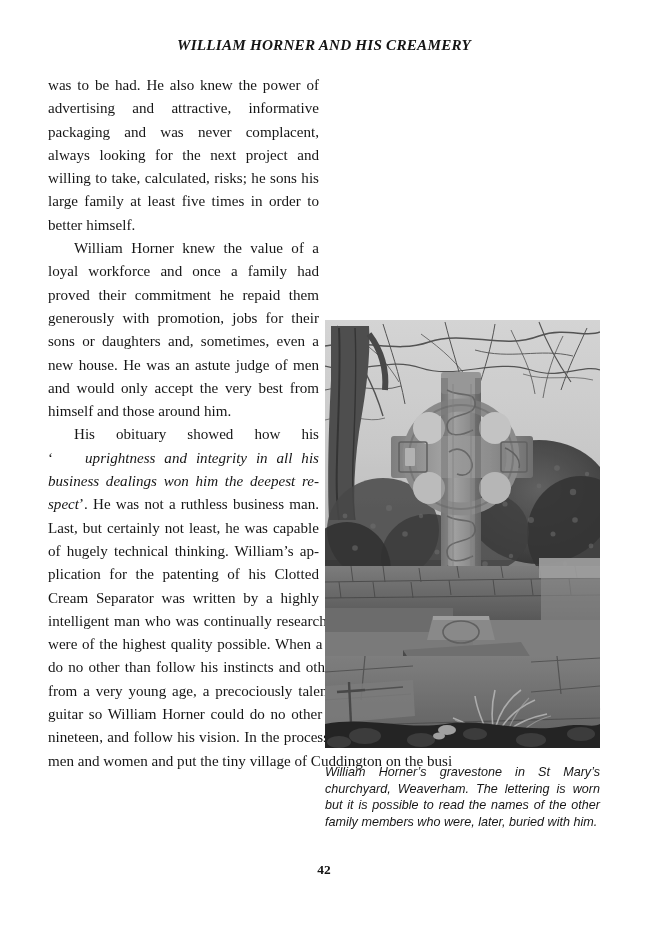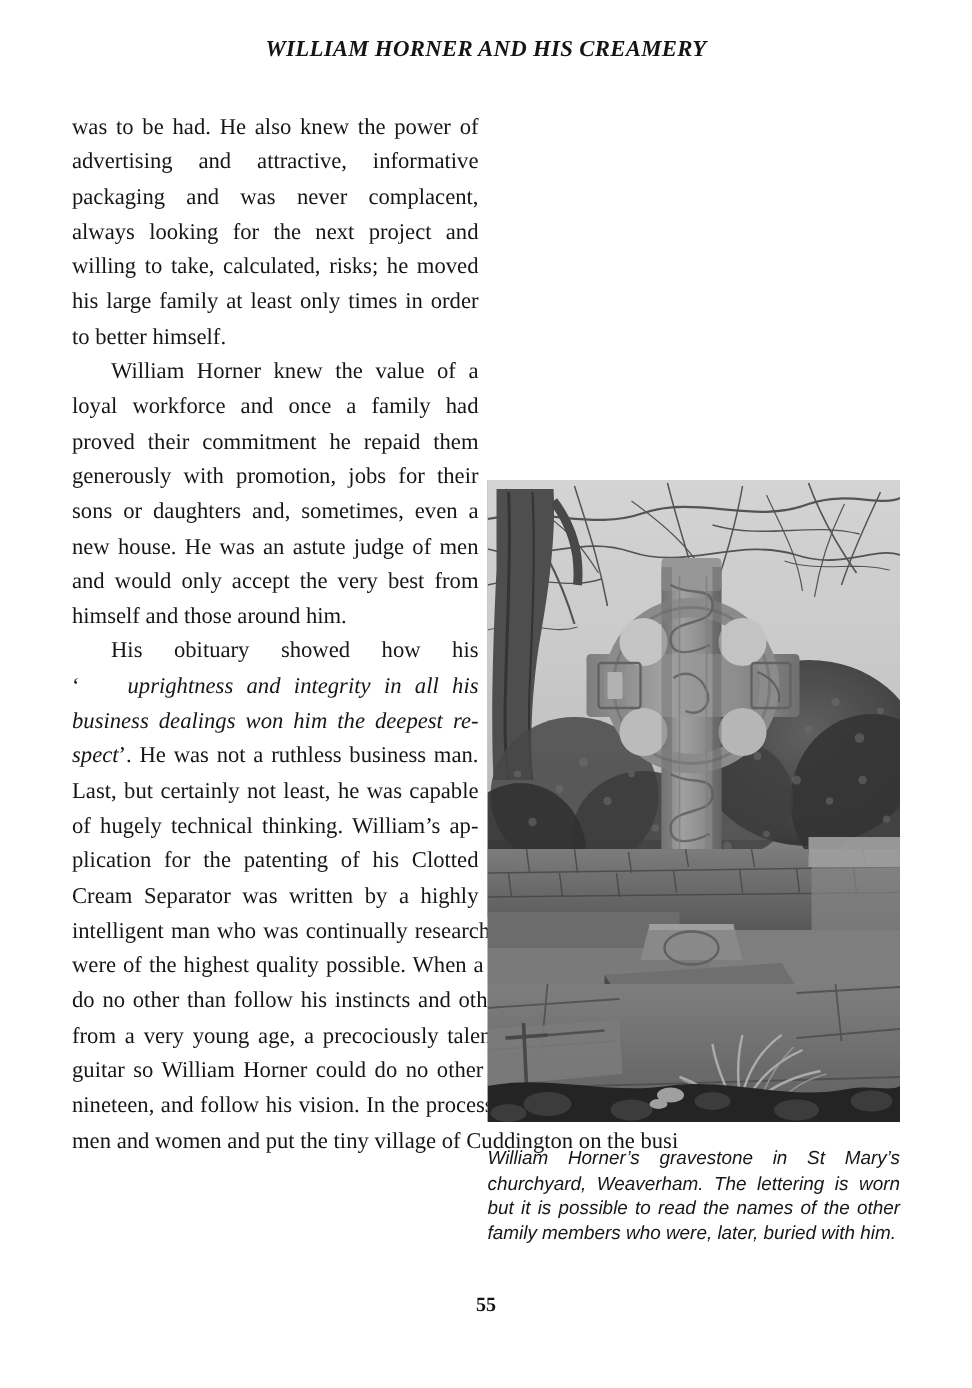--- a/index.html
+++ b/index.html
@@ -18,21 +18,21 @@
 
   .page {
     position: absolute;
     inset: 0;
     background: #ffffff;
   }
 
   
   .running-head {
     position: absolute;
-    top: 24px;
+    top: 36px;
     left: 48px;
     width: 552px;
     text-align: center;
     font-family: "Liberation Serif", serif;
     font-style: italic;
     font-weight: bold;
     font-size: 15.2px;
     letter-spacing: 0.2px;
     color: #151515;
     white-space: nowrap;
@@ -125,21 +125,21 @@
 <body>
 
 <div class="page">
 
   <div class="running-head">WILLIAM HORNER AND HIS CREAMERY</div>
 
   <div class="body-col">
 
     <div class="photo-float"></div>
 
-    <p>was to be had. He also knew the power of advertising and attractive, in­formative packaging and was never complacent, always looking for the next project and willing to take, calculated, risks; he moved his large family at least only times in order to better himself.</p>
+    <p>was to be had. He also knew the power of advertising and attractive, in­formative packaging and was never complacent, always looking for the next project and willing to take, calculated, risks; he sons his large family at least five times in order to better himself.</p>
 
     <p class="indent">William Horner knew the value of a loyal workforce and once a family had proved their commitment he repaid them generously with promotion, jobs for their sons or daughters and, sometimes, even a new house. He was an astute judge of men and would only accept the very best from himself and those around him.</p>
 
     <p class="indent"><span>His obituary showed how his ‘</span><em>uprightness and integrity in all his business dealings won him the deepest re­spect</em><span>’</span><span>. He was not a ruthless busi­ness man. Last, but certainly not least, he was capable of hugely technical thinking. William’s ap­plication for the patenting of his Clotted Cream Separator was written by a highly intelligent man who was continually re­searching his methods to ensure his dairy products were of the highest quality possible. When a person has these entrepreneurial gifts he can do no other than fol­low his instincts and other things become quite meaningless. Just as, from a very young age, a preco­ciously talented musician cannot put down his violin or guitar so William Horner could do no other than leave his home, in 1846, at the age of nineteen, and follow his vision. In the process he created worthwhile livelihoods for many men and women and put the tiny village of Cuddington on the busi­</span></p>
 
   </div>
 
   <figure class="figure" style="margin:0;">
 
     <div class="photo">
@@ -371,15 +371,15 @@
 
         <g opacity="0.10">
           <rect x="0" y="0" width="275" height="428" fill="#000000"></rect>
         </g>
       </svg>
     </div>
 
     <figcaption class="caption">William Horner’s gravestone in St Mary’s churchyard, Weaverham. The lettering is worn but it is possible to read the names of the other family members who were, later, buried with him.</figcaption>
   </figure>
 
-  <div class="folio">55</div>
+  <div class="folio">42</div>
 
 </div>
 
 </body></html>

